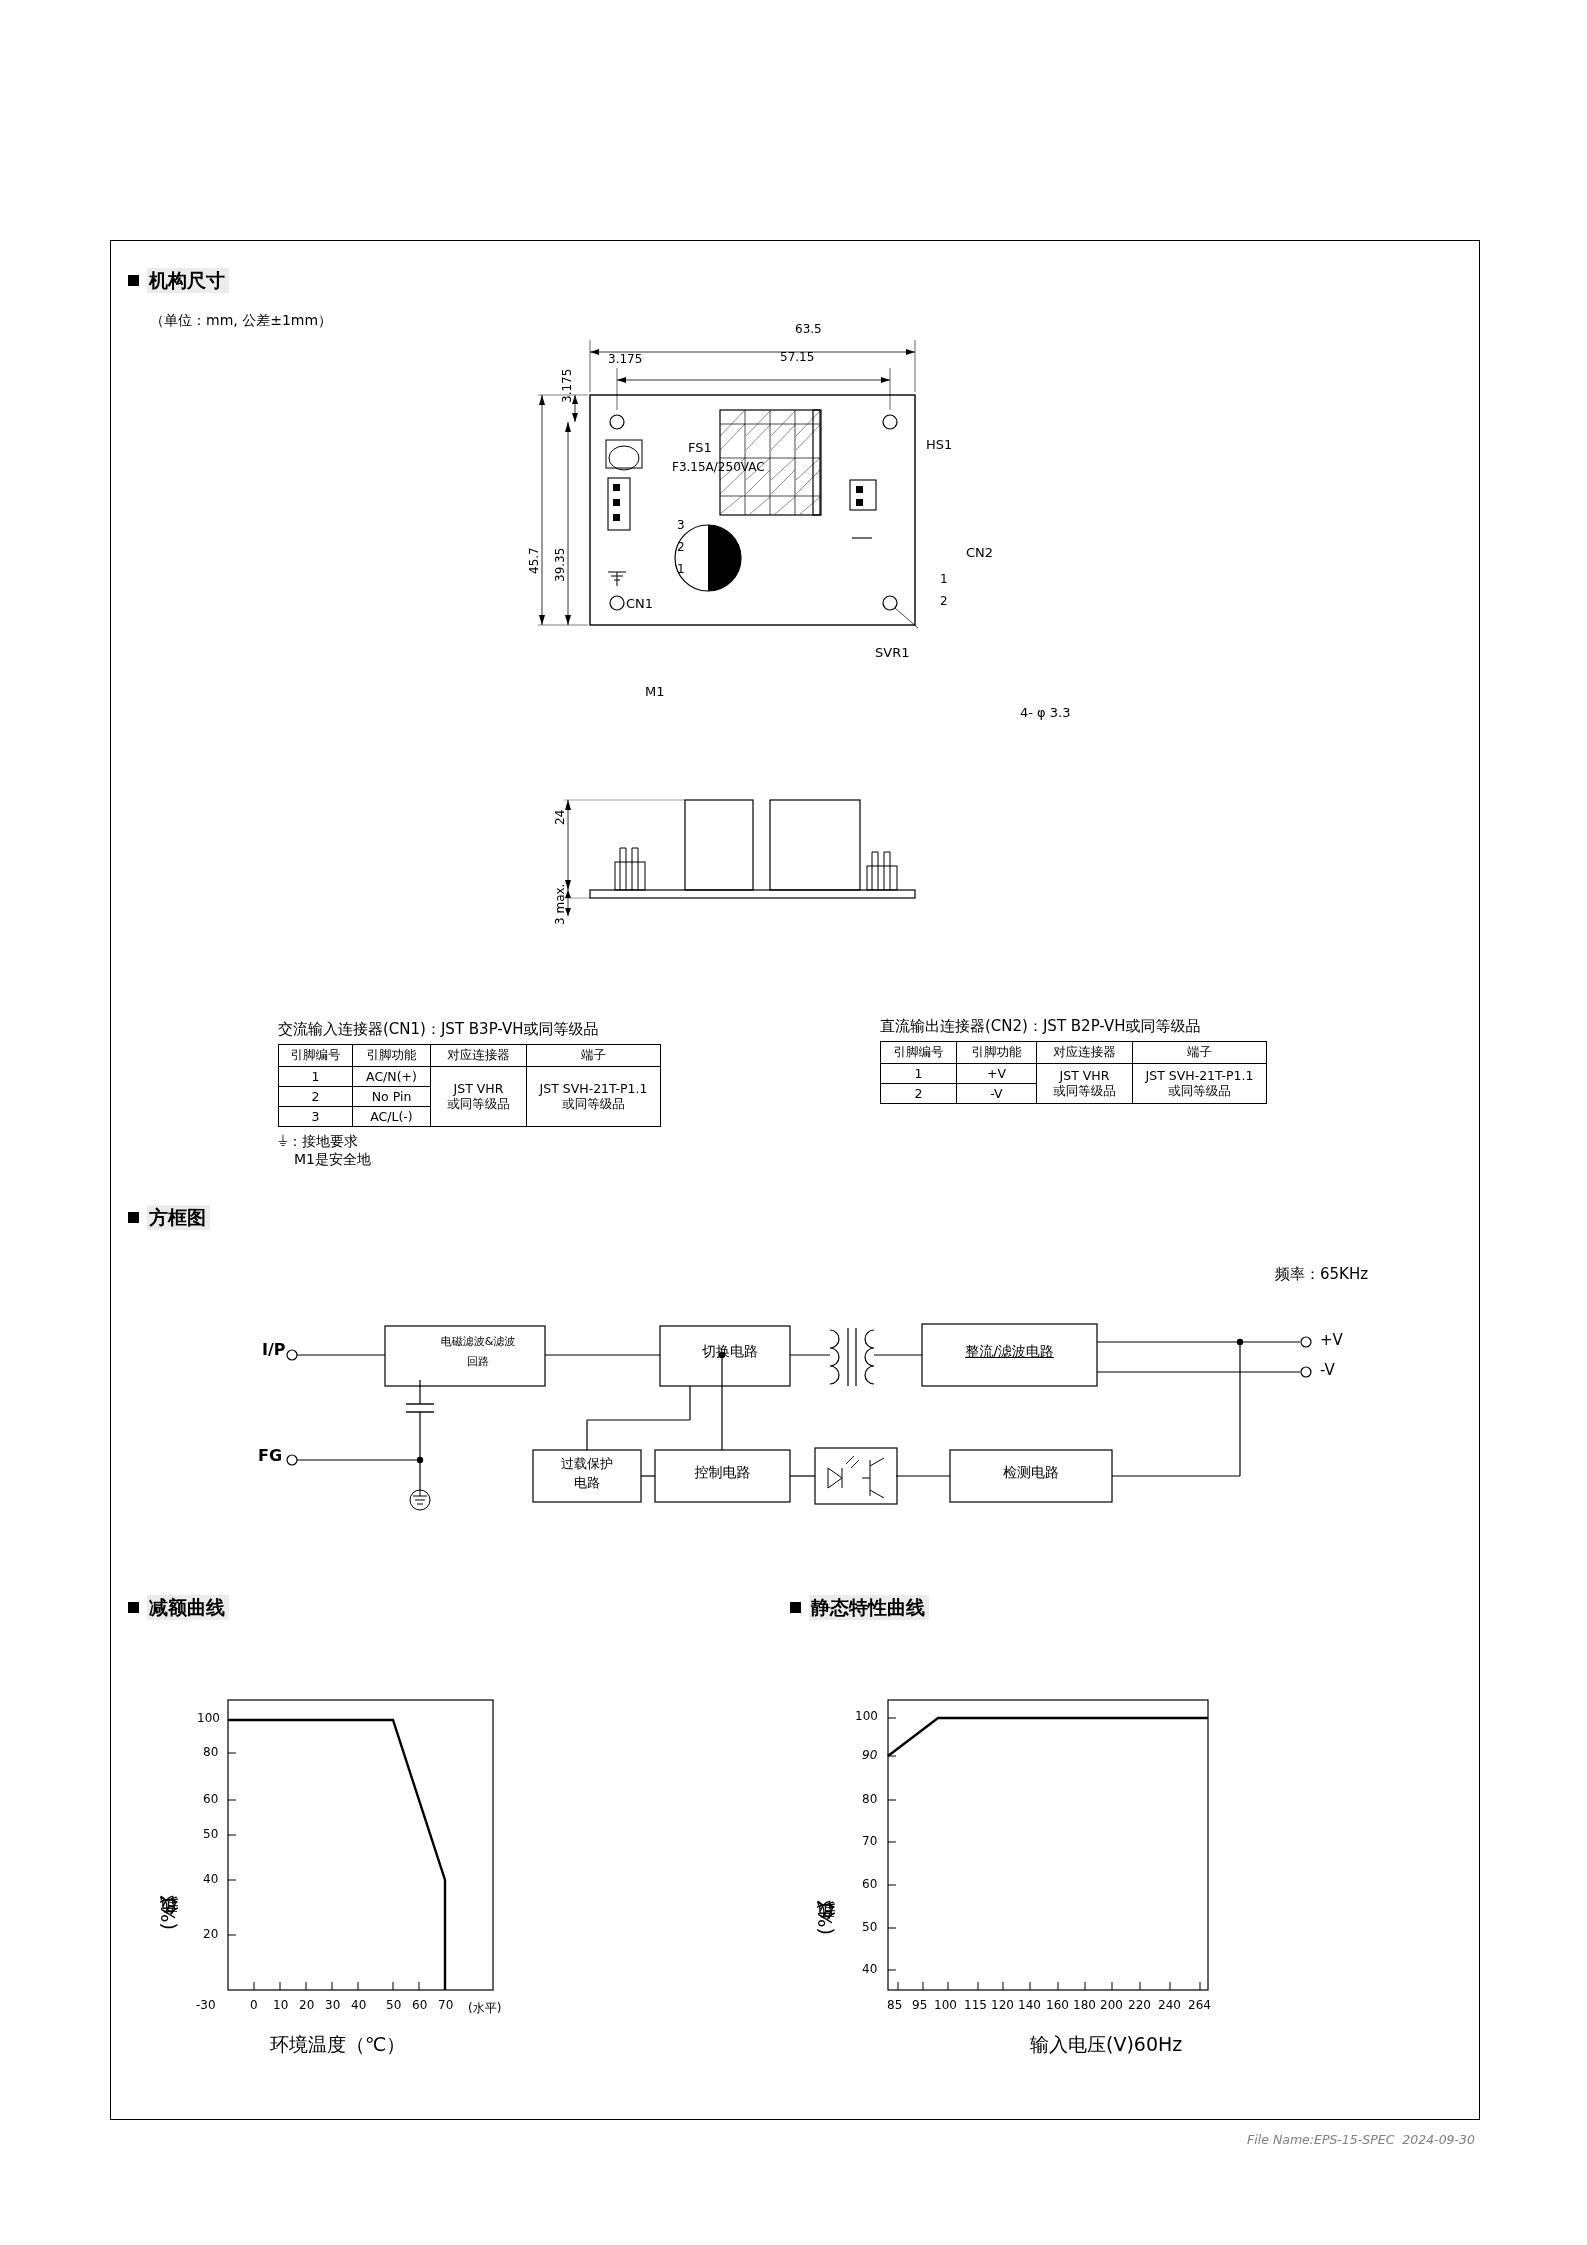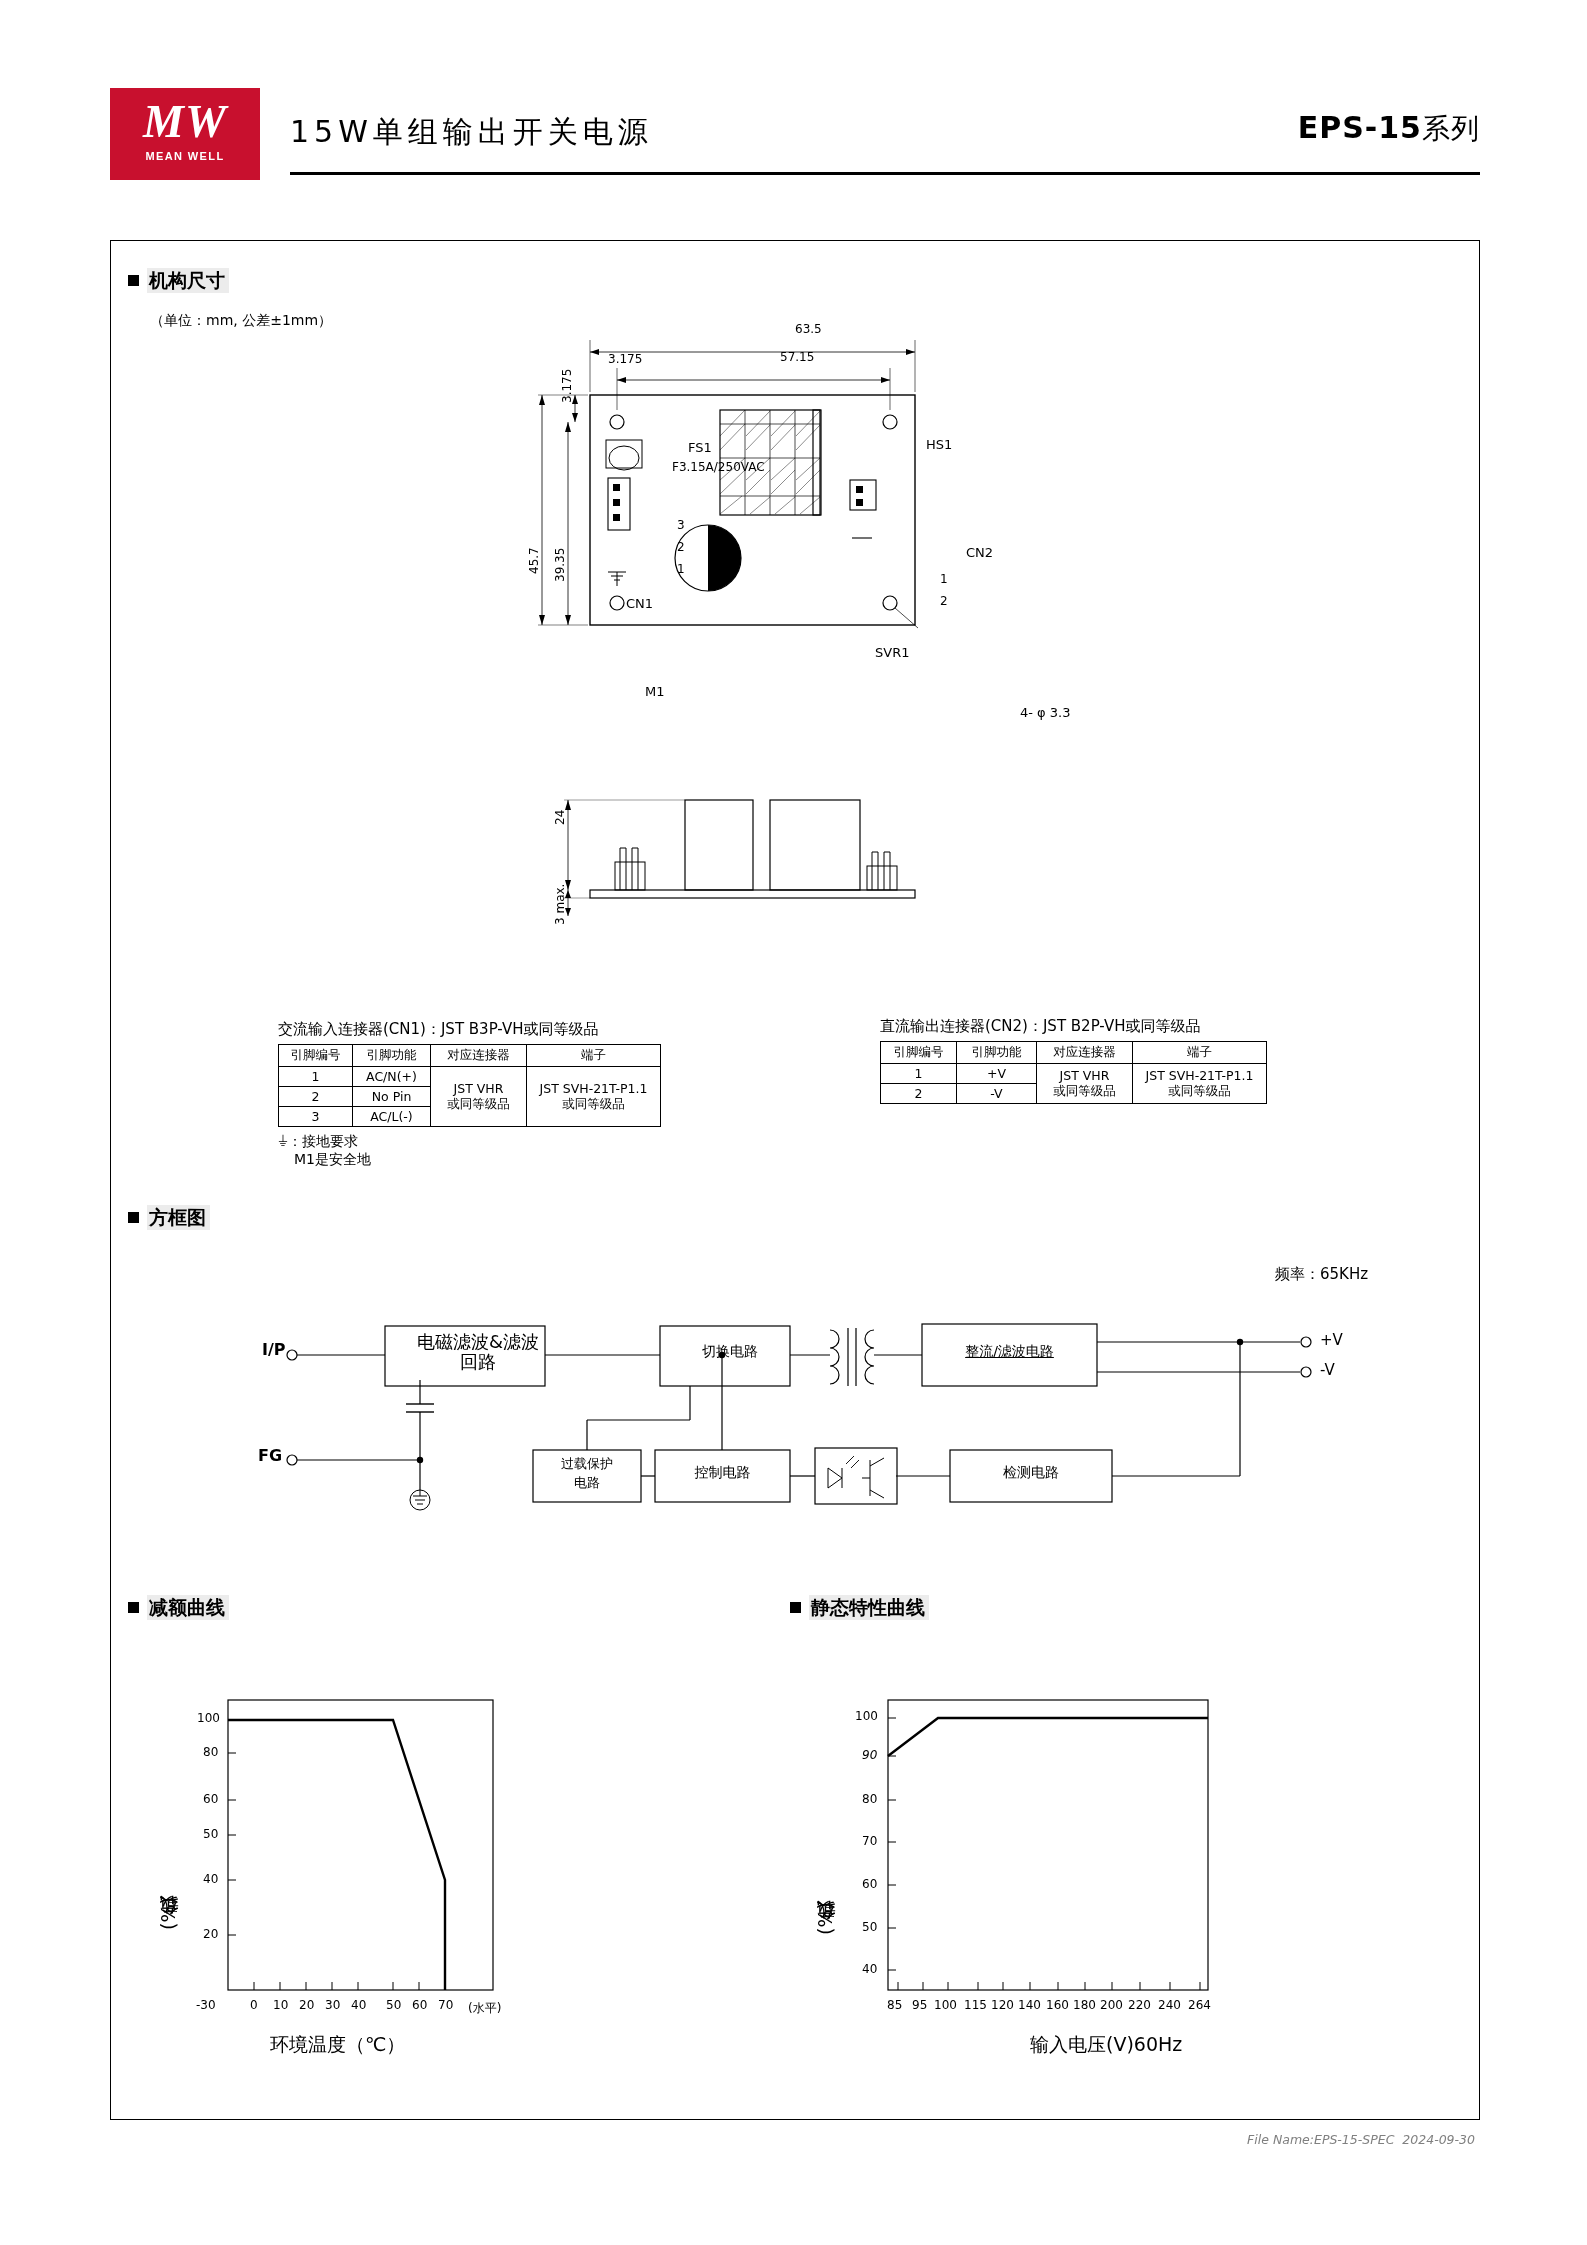--- a/index.html
+++ b/index.html
@@ -72,31 +72,20 @@
   
   .abs { position:absolute; }
   .lbl { position:absolute; font-size:12px; font-family:"DejaVu Sans", sans-serif; white-space:nowrap;}
   .vert { writing-mode:vertical-rl; transform:rotate(180deg); }
 </style>
 </head>
 <body>
 
 <div class="page">
 
-  <div class="header">
-    <div class="logo">
-      <div class="mw">MW</div>
-      <div class="mwname">MEAN WELL</div>
-    </div>
-    <div class="header-title">15W单组输出开关电源</div>
-    <div class="header-model">
-      <span>EPS-15</span><span class="series">系列</span>
-    </div>
-    <div class="header-rule"></div>
-  </div>
 
   <div class="frame"></div>
 
   <div class="sect" style="left:128px; top:268px;">
     <span class="sq"></span><span class="hl">机构尺寸</span>
   </div>
   <div class="abs small" style="left:150px; top:312px;">（单位：mm, 公差±1mm）</div>
 
   <svg class="abs" style="left:520px; top:300px;" width="560" height="420">
 
@@ -386,21 +375,21 @@
     <line x1="337" y1="150" x2="337" y2="120" stroke="#000" stroke-width="1.2"></line>
     <line x1="337" y1="120" x2="440" y2="120" stroke="#000" stroke-width="1.2"></line>
     <line x1="440" y1="120" x2="440" y2="86" stroke="#000" stroke-width="1.2"></line>
   </svg>
 
   <div class="abs" style="left:262px; top:1340px; font-size:16px; font-weight:bold; font-family:'DejaVu Sans',sans-serif;">I/P</div>
   <div class="abs" style="left:258px; top:1446px; font-size:16px; font-weight:bold; font-family:'DejaVu Sans',sans-serif;">FG</div>
   <div class="abs" style="left:1320px; top:1331px; font-size:15px; font-family:'DejaVu Sans',sans-serif;">+V</div>
   <div class="abs" style="left:1320px; top:1361px; font-size:15px; font-family:'DejaVu Sans',sans-serif;">-V</div>
 
-  <div class="abs" style="left:385px; top:1332px; width:186px; text-align:center; font-size:18px; line-height:20px; font-family:'DejaVu Sans',sans-serif;">
+  <div class="abs" style="left:385px; top:1332px; width:186px; text-align:center; font-size:11px; line-height:20px; font-family:'DejaVu Sans',sans-serif;">
     <div>电磁滤波&amp;滤波</div>
     <div>回路</div>
   </div>
   <div class="abs" style="left:660px; top:1343px; width:130px; text-align:center; font-size:14px; font-family:'DejaVu Sans',sans-serif;padding-left:10px;">切换电路</div>
   <div class="abs" style="left:922px; top:1343px; width:175px; text-align:center; font-size:14px; font-family:'DejaVu Sans',sans-serif;text-decoration:underline;">整流/滤波电路</div>
   <div class="abs" style="left:950px; top:1464px; width:162px; text-align:center; font-size:14px; font-family:'DejaVu Sans',sans-serif;">检测电路</div>
   <div class="abs" style="left:655px; top:1464px; width:135px; text-align:center; font-size:14px; font-family:'DejaVu Sans',sans-serif;">控制电路</div>
   <div class="abs" style="left:533px; top:1454px; width:108px; text-align:center; font-size:13px; line-height:19px; font-family:'DejaVu Sans',sans-serif;">
     <div>过载保护</div>
     <div>电路</div>

